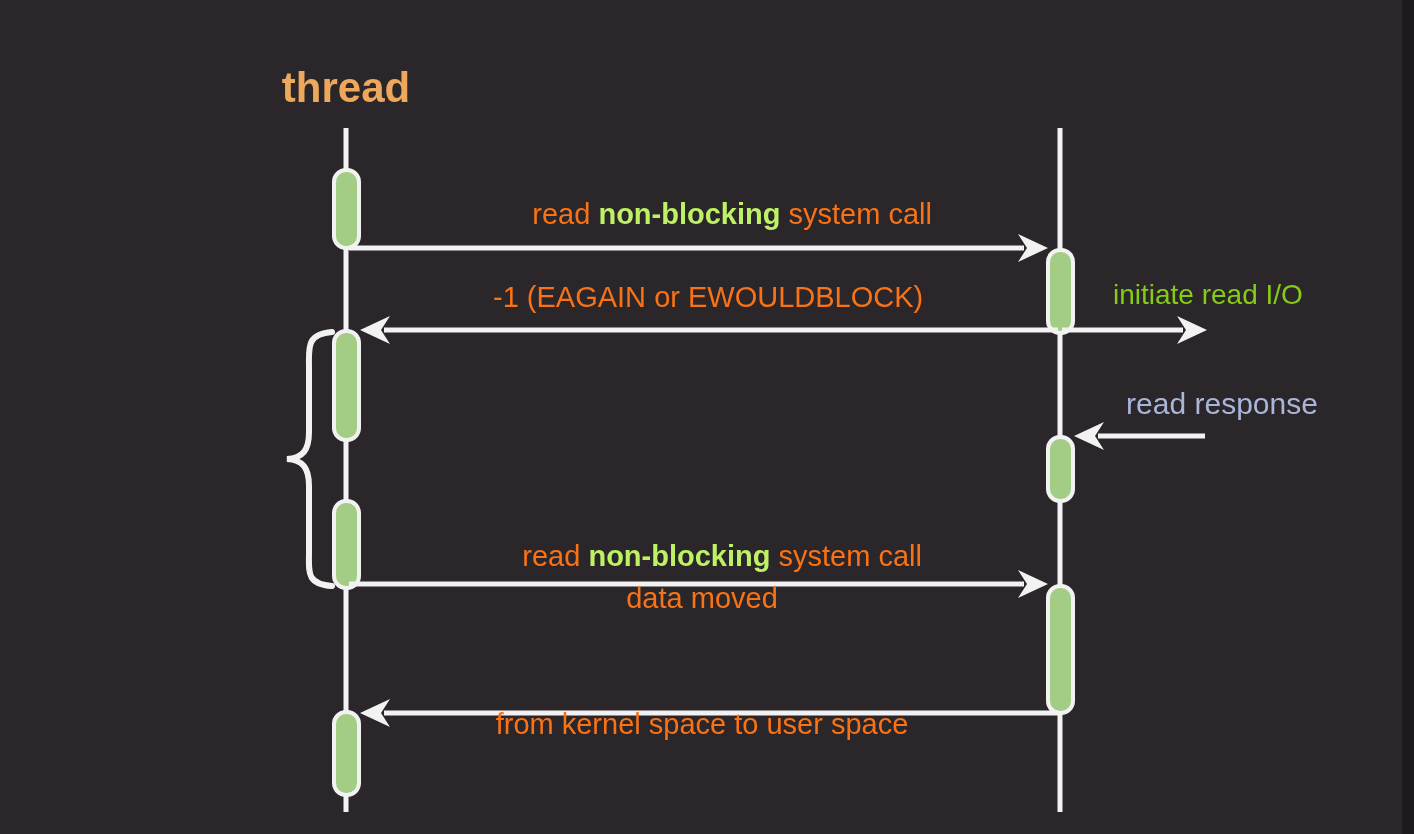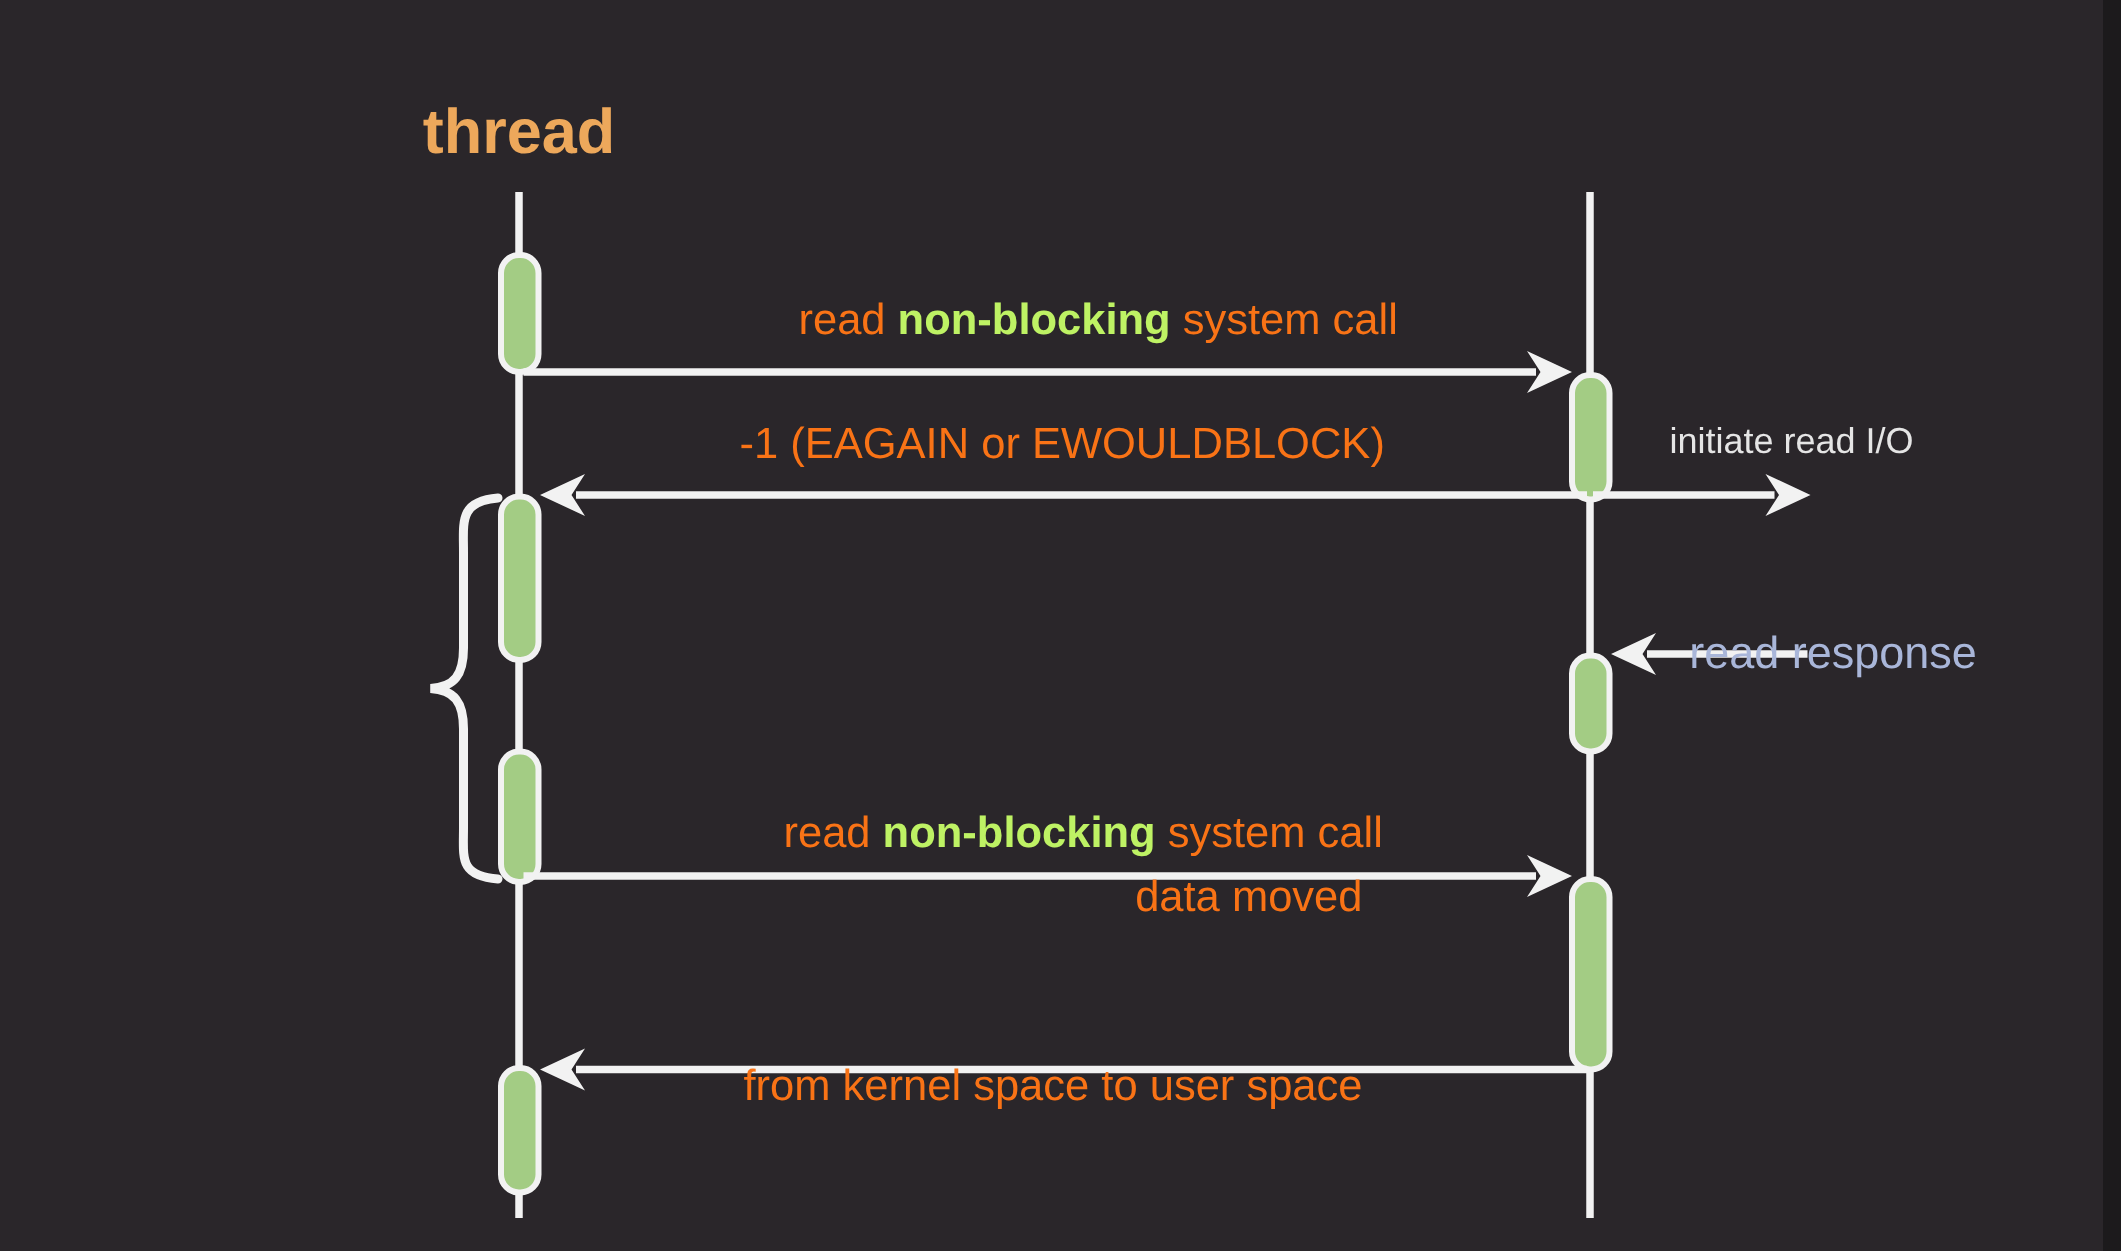--- a/index.html
+++ b/index.html
@@ -26,22 +26,22 @@
     white-space:pre;
     text-align:center;
   }
   .msg-label .seg{white-space:pre;}
   .seg-blue{color:#f97316;font-weight:normal;}
   .seg-pink{color:#bef264;font-weight:bold;}
   .seg-white{color:#f97316;}
   .side-label{
     position:absolute;
     transform:translate(0,-50%);
-    font-size:24px;
-    color:#e5e5e5;
+    font-size:28px;
+    color:#84cc16;
     white-space:pre;
   }
   .side-label-center{
     position:absolute;
     transform:translate(-50%,-50%);
     font-size:30px;
     color:#a9b6d9;
     white-space:pre;
   }
   .annotation-red{
@@ -106,25 +106,25 @@
 
   <div class="msg-label" style="left:716px;top:214px;">
     <span class="seg seg-blue">read </span><span class="seg seg-pink">non-blocking</span><span class="seg seg-white"> system call</span>
   </div>
 
   <div class="msg-label" style="left:692px;top:297px;">
     <span class="seg seg-white">-1 (</span><span class="seg seg-blue">EAGAIN</span><span class="seg seg-white"> or </span><span class="seg seg-blue">EWOULDBLOCK</span><span class="seg seg-white">)</span>
   </div>
 
   <div class="side-label" style="left:1113px;top:295px;">initiate read I/O</div>
-  <div class="side-label-center" style="left:1222px;top:404px;margin-top:32px;">read response</div>
+  <div class="side-label-center" style="left:1222px;top:404px;">read response</div>
 
 
   <div class="msg-label" style="left:706px;top:556px;">
     <span class="seg seg-blue">read </span><span class="seg seg-pink">non-blocking</span><span class="seg seg-white"> system call</span>
   </div>
 
-  <div class="msg-label two-line" style="left:702px;top:661px;text-align:right;">
+  <div class="msg-label two-line" style="left:702px;top:661px;">
     <div><span class="seg seg-blue">data</span><span class="seg seg-white"> moved</span></div>
     <div class="seg-white">from kernel space to user space</div>
   </div>
 
 </div>
 
 </body></html>

